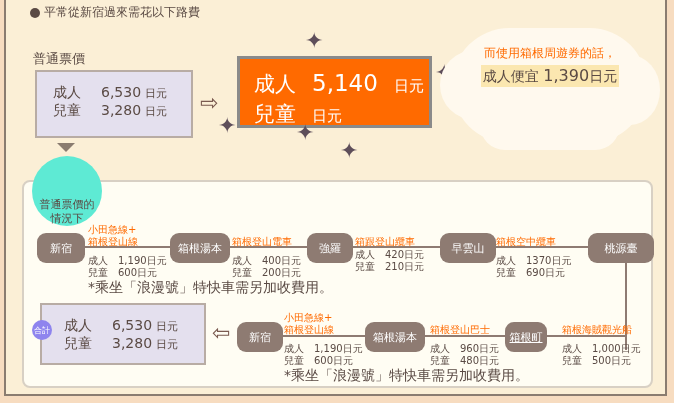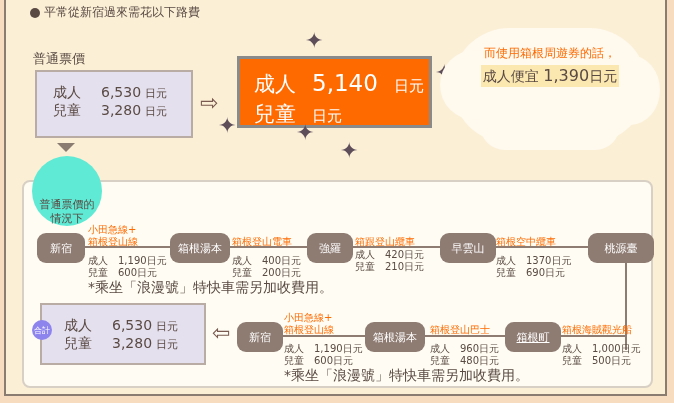--- a/index.html
+++ b/index.html
@@ -145,21 +145,21 @@
       <span class="num">3,280</span>
       <span class="unit">日元</span>
     </div>
 </div>
 <div class="abs total-badge">合計</div>
 <div class="abs arrow" style="left:212px;top:320px;">⇦</div>
 
 <div class="abs line" style="left:260px;top:335px;width:367px;height:2px;"></div>
 <div class="abs station" style="left:237px;top:322px;width:46px;">新宿</div>
 <div class="abs station" style="left:365px;top:322px;width:60px;">箱根湯本</div>
-<div class="abs station" style="left:505px;top:322px;width:56px;text-decoration:underline;">箱根町</div>
+<div class="abs station" style="left:505px;top:322px;width:42px;text-decoration:underline;">箱根町</div>
 
 <div class="abs" style="left:284px;top:312px;">
   <div class="seg-name" style="white-space:pre;">小田急線+
 箱根登山線</div>
   <div class="fare" style="margin-top:7px;"><span class="who">成人</span><span>1,190</span><span>日元</span></div>
   <div class="fare"><span class="who">兒童</span><span>600</span><span>日元</span></div>
   <div class="note">*乘坐「浪漫號」特快車需另加收費用。</div>
 </div>
 <div class="abs" style="left:430px;top:324px;">
   <div class="seg-name">箱根登山巴士</div>

